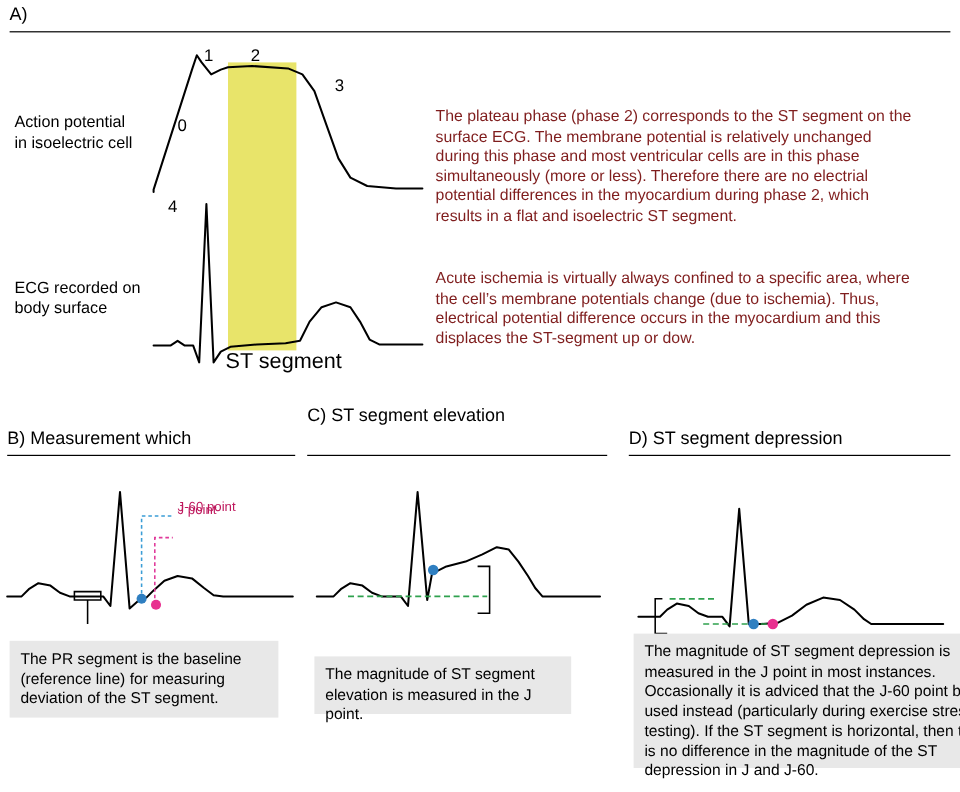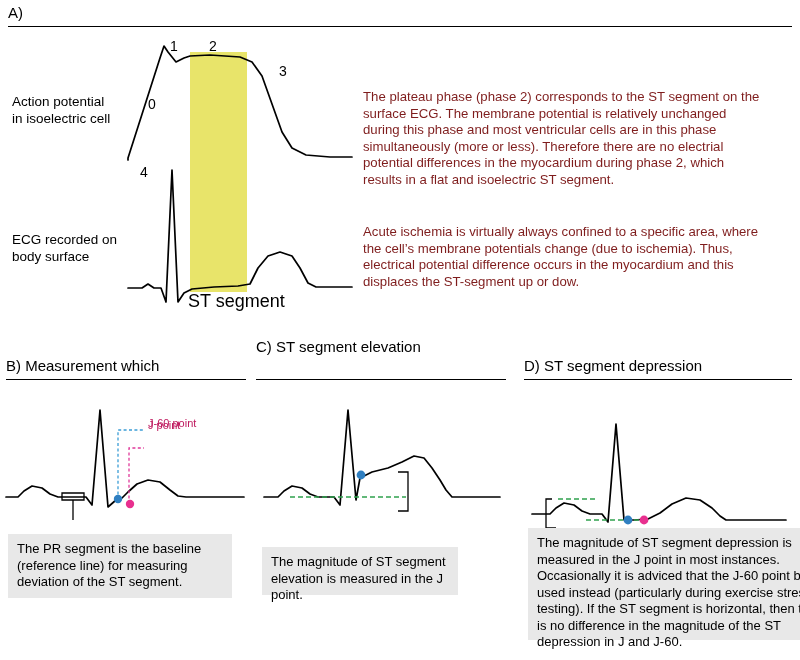--- a/index.html
+++ b/index.html
@@ -127,21 +127,21 @@
 <div class="panel-letter" style="left:256px; top:338px;">C) ST segment elevation</div>
 <div class="hrule" style="left:256px; top:379px; width:250px;"></div>
 
 <svg style="left:256px; top:380px; width:250px; height:160px;">
   <path class="trace" d="M8,117 L22,117 L28,111 L36,106 L46,108 L54,114 L62,117 L78,117 L84,125 L92,30 L100,120 L104,98 L116,92 L132,88 L146,82 L158,76 L168,78 L176,88 L184,100 L190,110 L196,117 L244,117"></path>
   <path class="dash-green" d="M34,117 L150,117"></path>
   <path class="solidblack" d="M142,92 L152,92 L152,131 L142,131"></path>
   <circle class="dot-blue" cx="105" cy="95" r="4.4"></circle>
 </svg>
 
-<div class="callout" style="left:262px; top:547px; width:196px; height:48px;">The magnitude of ST segment elevation is measured in the J point.</div>
+<div class="callout" style="left:262px; top:547px; width:214px; height:48px;">The magnitude of ST segment elevation is measured in the J point.</div>
 
 <div class="panel-letter" style="left:524px; top:357px;">D) ST segment depression</div>
 <div class="hrule" style="left:524px; top:379px; width:268px;"></div>
 
 <svg style="left:524px; top:380px; width:270px; height:160px;">
   <path class="trace" d="M8,134 L26,134 L32,128 L40,123 L50,125 L58,131 L66,134 L78,134 L84,142 L92,44 L100,140 L110,140 L124,139 L136,133 L148,124 L162,118 L176,120 L188,128 L196,136 L202,140 L262,140"></path>
   <path class="dash-green" d="M34,119 L74,119"></path>
   <path class="dash-green" d="M62,140 L118,140"></path>
   <path class="solidblack" d="M28,119 L22,119 L22,148 L32,148"></path>
   <circle class="dot-blue" cx="104" cy="140" r="4.4"></circle>

